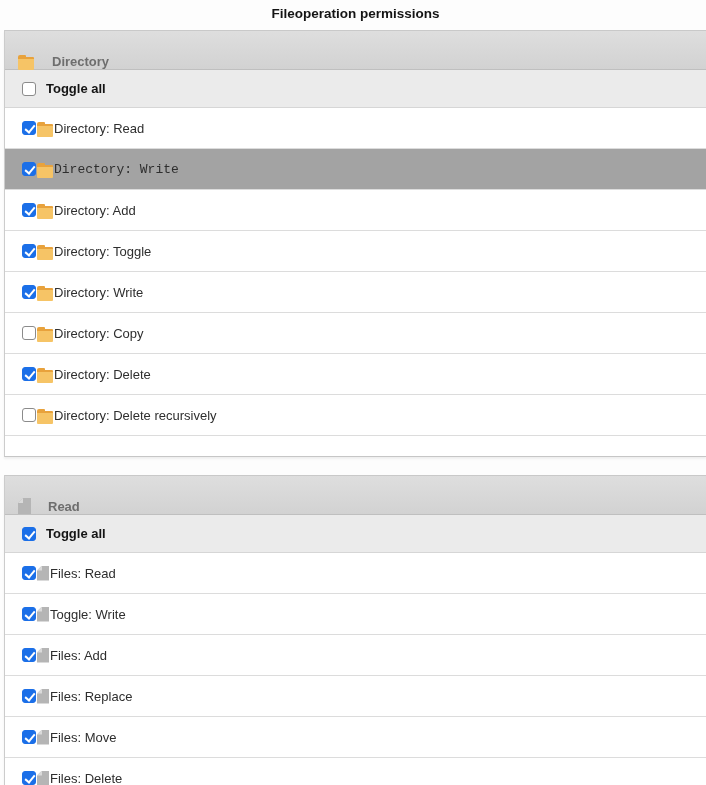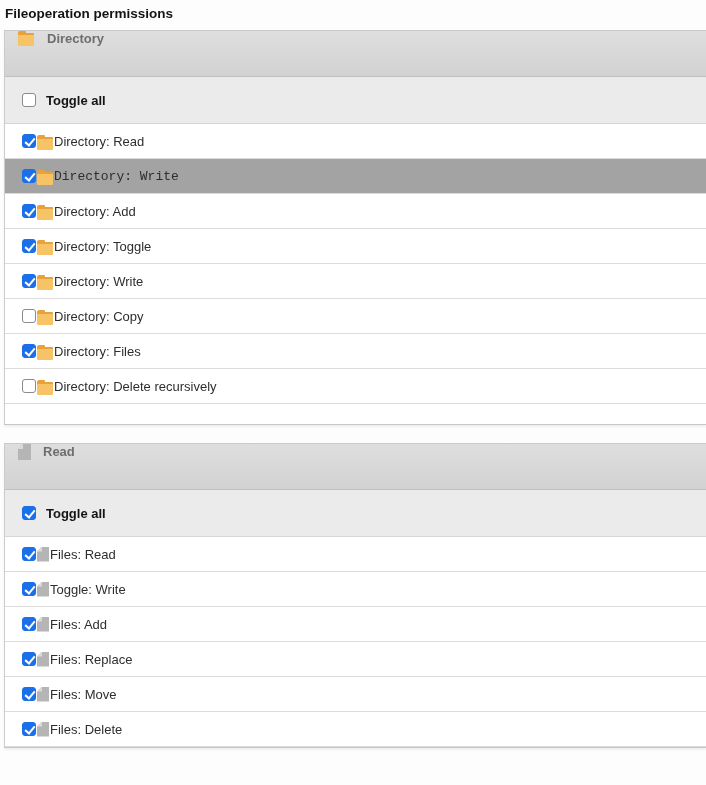--- a/index.html
+++ b/index.html
@@ -10,56 +10,57 @@
     color:#2e2e2e;
     background:#fdfdfd;
   }
   .wrap { padding:6px 0 0 4px; }
   .page-title {
     font-size:13.5px;
     font-weight:bold;
     color:#141414;
     margin-bottom:9px;
     padding-left:1px;
+    text-align:center;
   }
   .panel {
     border-left:1px solid #cccccc;
     border-bottom:1px solid #c6c6c6;
     box-shadow:0 2px 2px rgba(0,0,0,0.06);
     background:#ffffff;
     margin-bottom:18px;
   }
   .panel-header {
-    height:47px;
+    height:40px;
     display:flex;
-    align-items:flex-start;
-    gap:12px;
+    align-items:flex-end;
+    gap:17px;
     padding-left:13px;
     background:linear-gradient(#dedede,#d2d2d2);
     border-top:1px solid #c9c9c9;
     border-bottom:1px solid #bfbfbf;
   }
   .panel-header .hdr-label {
     font-weight:bold;
     color:#6e6e6e;
     font-size:13px;
   }
   .toggle-row {
-    height:47px;
+    height:38px;
     display:flex;
     align-items:center;
     gap:10px;
     padding-left:17px;
     background:#ebebeb;
     border-bottom:1px solid #d6d6d6;
     cursor:pointer;
   }
   .toggle-row .toggle-label { font-weight:bold; color:#141414; }
   .perm-row {
-    height:35px;
+    height:41px;
     display:flex;
     align-items:center;
     gap:1px;
     padding-left:17px;
     background:#ffffff;
     border-bottom:1px solid #dcdcdc;
     cursor:pointer;
   }
   .perm-row.hl { background:#a3a3a3;font-family:Liberation Mono, monospace; }
   .perm-row .row-label { color:#2e2e2e; }
@@ -157,21 +158,21 @@
       <span class="row-label">Directory: Write</span>
     </div>
     <div class="perm-row">
       <span class="cb"></span>
       <span class="icon-folder"></span>
       <span class="row-label">Directory: Copy</span>
     </div>
     <div class="perm-row">
       <span class="cb checked"></span>
       <span class="icon-folder"></span>
-      <span class="row-label">Directory: Files</span>
+      <span class="row-label">Directory: Delete</span>
     </div>
     <div class="perm-row">
       <span class="cb"></span>
       <span class="icon-folder"></span>
       <span class="row-label">Directory: Delete recursively</span>
     </div>
 
     <div class="panel-footer"></div>
   </div>
 

